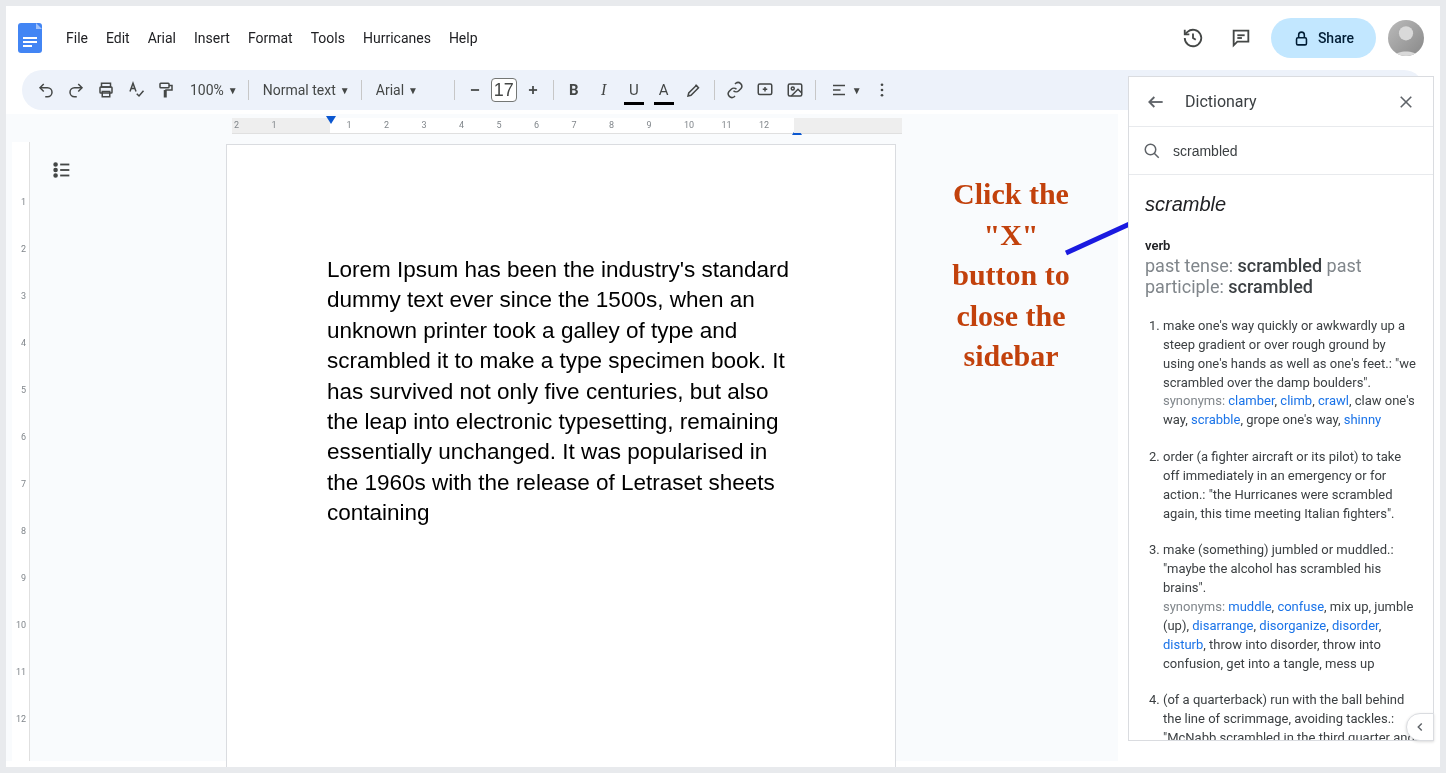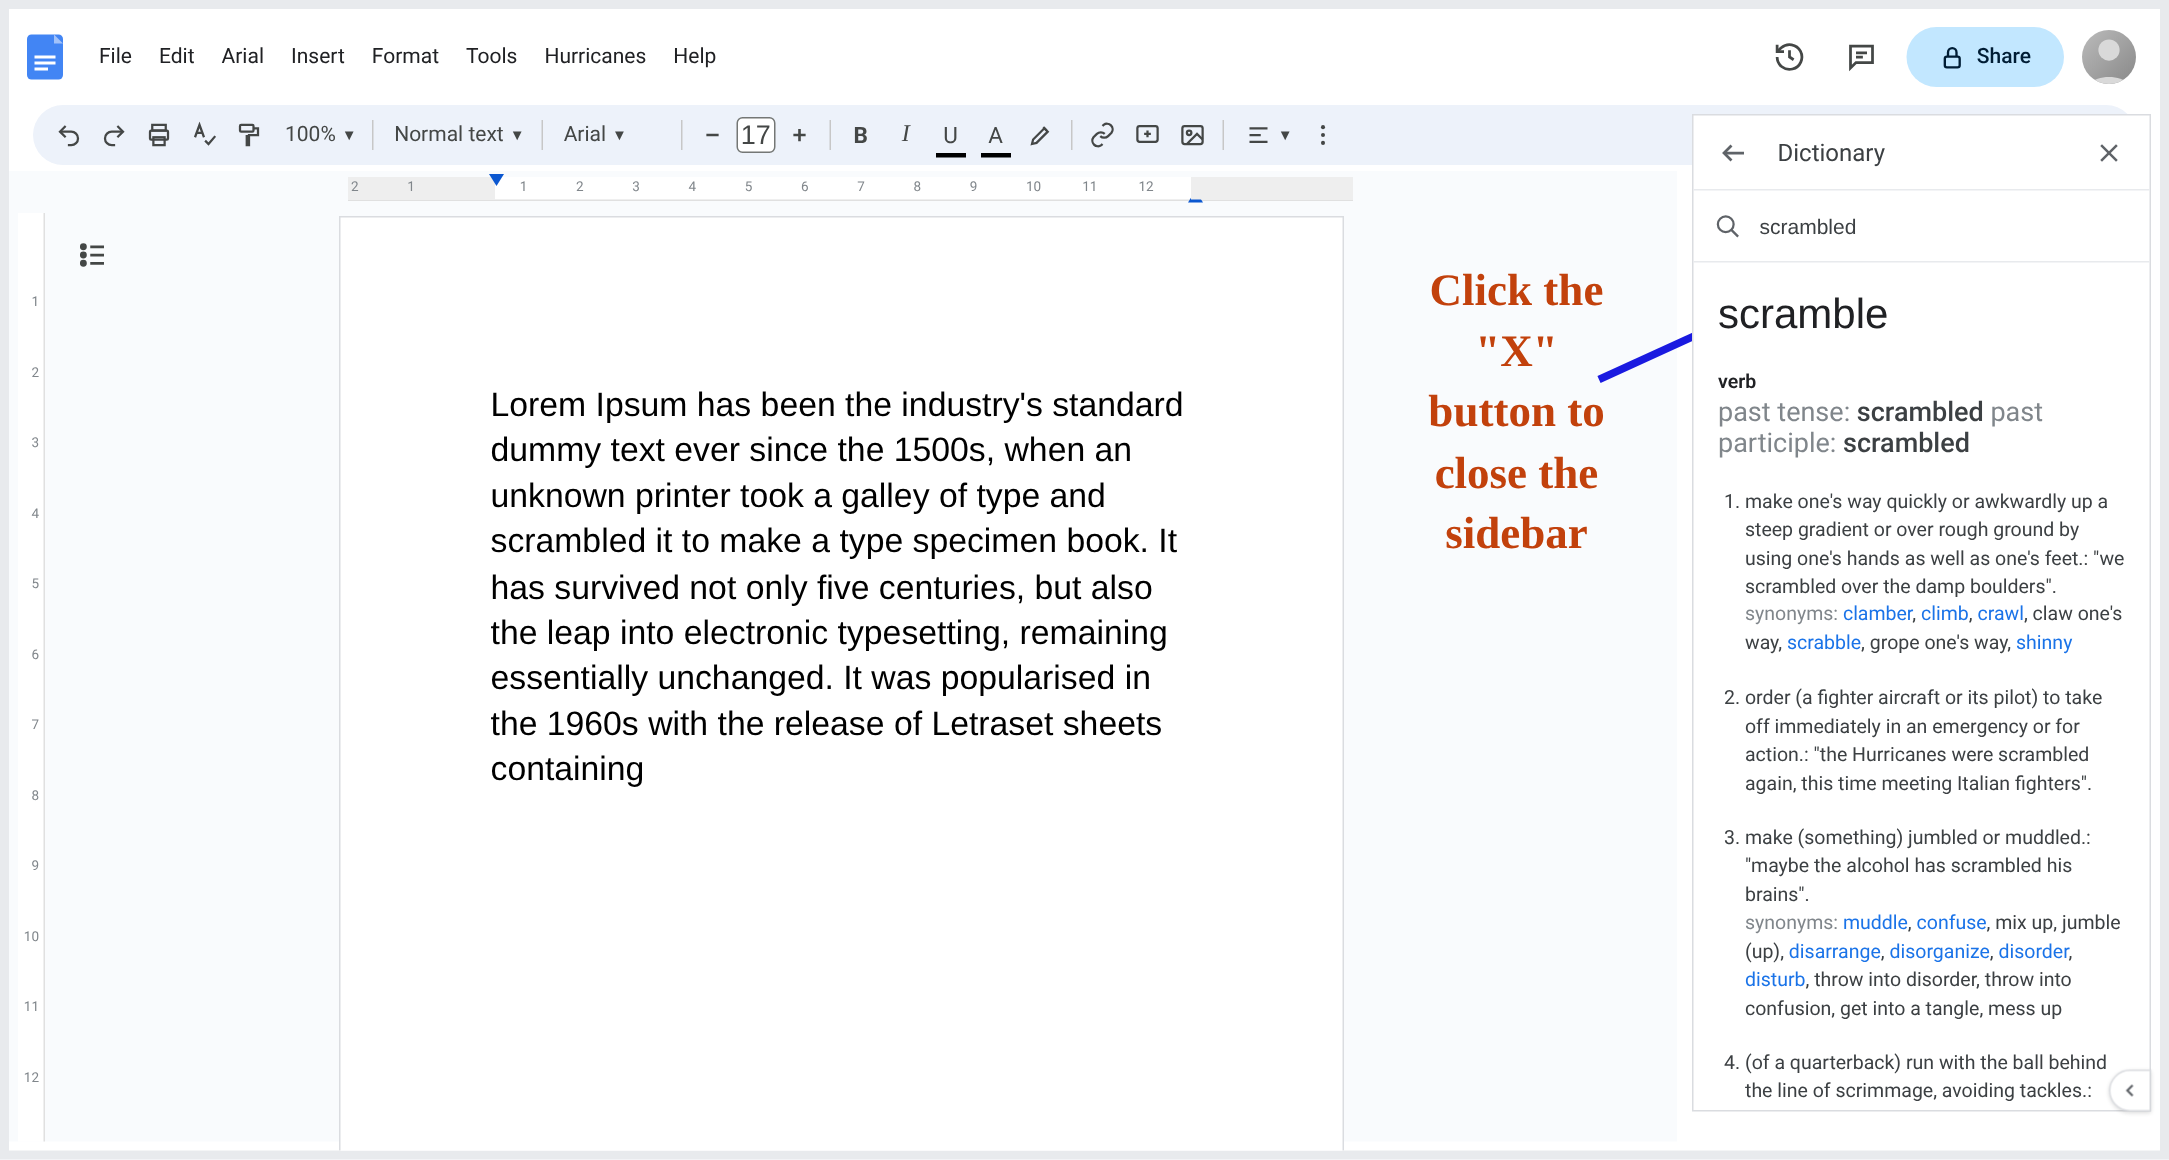--- a/index.html
+++ b/index.html
@@ -57,21 +57,21 @@
 .annot { position:absolute; left:900px; top:168px; width:210px; font-family: "Segoe Script", "Comic Sans MS", cursive; font-size:30px; font-weight:600; color:#c2410c; text-align:center; line-height:1.35; white-space:pre-line; }
 .arrow-svg { position:absolute; left:1050px; top:92px; pointer-events:none; }
 
 .sidebar { position:absolute; right:6px; top:70px; bottom:26px; width:306px; background:#fff; border:1px solid #dadce0; border-radius:0; display:flex; flex-direction:column; }
 .sb-head { height:50px; display:flex; align-items:center; gap:14px; padding:0 12px; border-bottom:1px solid #e8eaed; }
 .sb-title { font-size:16px; color:#3c4043; font-weight:400; flex:1; }
 .sb-hbtn { width:30px; height:30px; display:flex; align-items:center; justify-content:center; color:#5f6368; cursor:pointer; border-radius:50%; }
 .sb-search { height:48px; display:flex; align-items:center; gap:12px; padding:0 14px; border-bottom:1px solid #e8eaed; }
 .sb-search input { border:none; outline:none; font-size:14px; color:#3c4043; flex:1; background:transparent; }
 .sb-body { flex:1; overflow-y:auto; padding:18px 16px 18px 16px; font-size:13px; color:#5f6368; }
-.sb-word { font-size:28px; color:#202124; margin-bottom:22px; font-family:"Google Sans", Arial; }
+.sb-word { font-size:20px; color:#202124; margin-bottom:22px; font-family:"Google Sans", Arial;font-style:italic; }
 .sb-pos { font-size:13px; color:#202124; font-weight:600; margin-bottom:2px; }
 .sb-tense { font-size:18px; color:#80868b; margin-bottom:20px; }
 .sb-tense b { color:#3c4043; font-weight:500; }
 .sb-defs { list-style:decimal; padding-left:18px; color:#3c4043;margin-top:12px; }
 .sb-defs li { margin-bottom:18px; line-height:1.45; }
 .sb-defs .syn-label { color:#80868b; }
 .sb-defs .syn { color:#1a73e8; cursor:pointer; }
 
 .side-collapse { position:absolute; right:6px; bottom:26px; width:28px; height:28px; background:#fff; border:1px solid #dadce0; border-radius:50% 0 0 50%; display:flex; align-items:center; justify-content:center; color:#5f6368; cursor:pointer; z-index:3; box-shadow:0 1px 3px rgba(0,0,0,0.15); }
 

